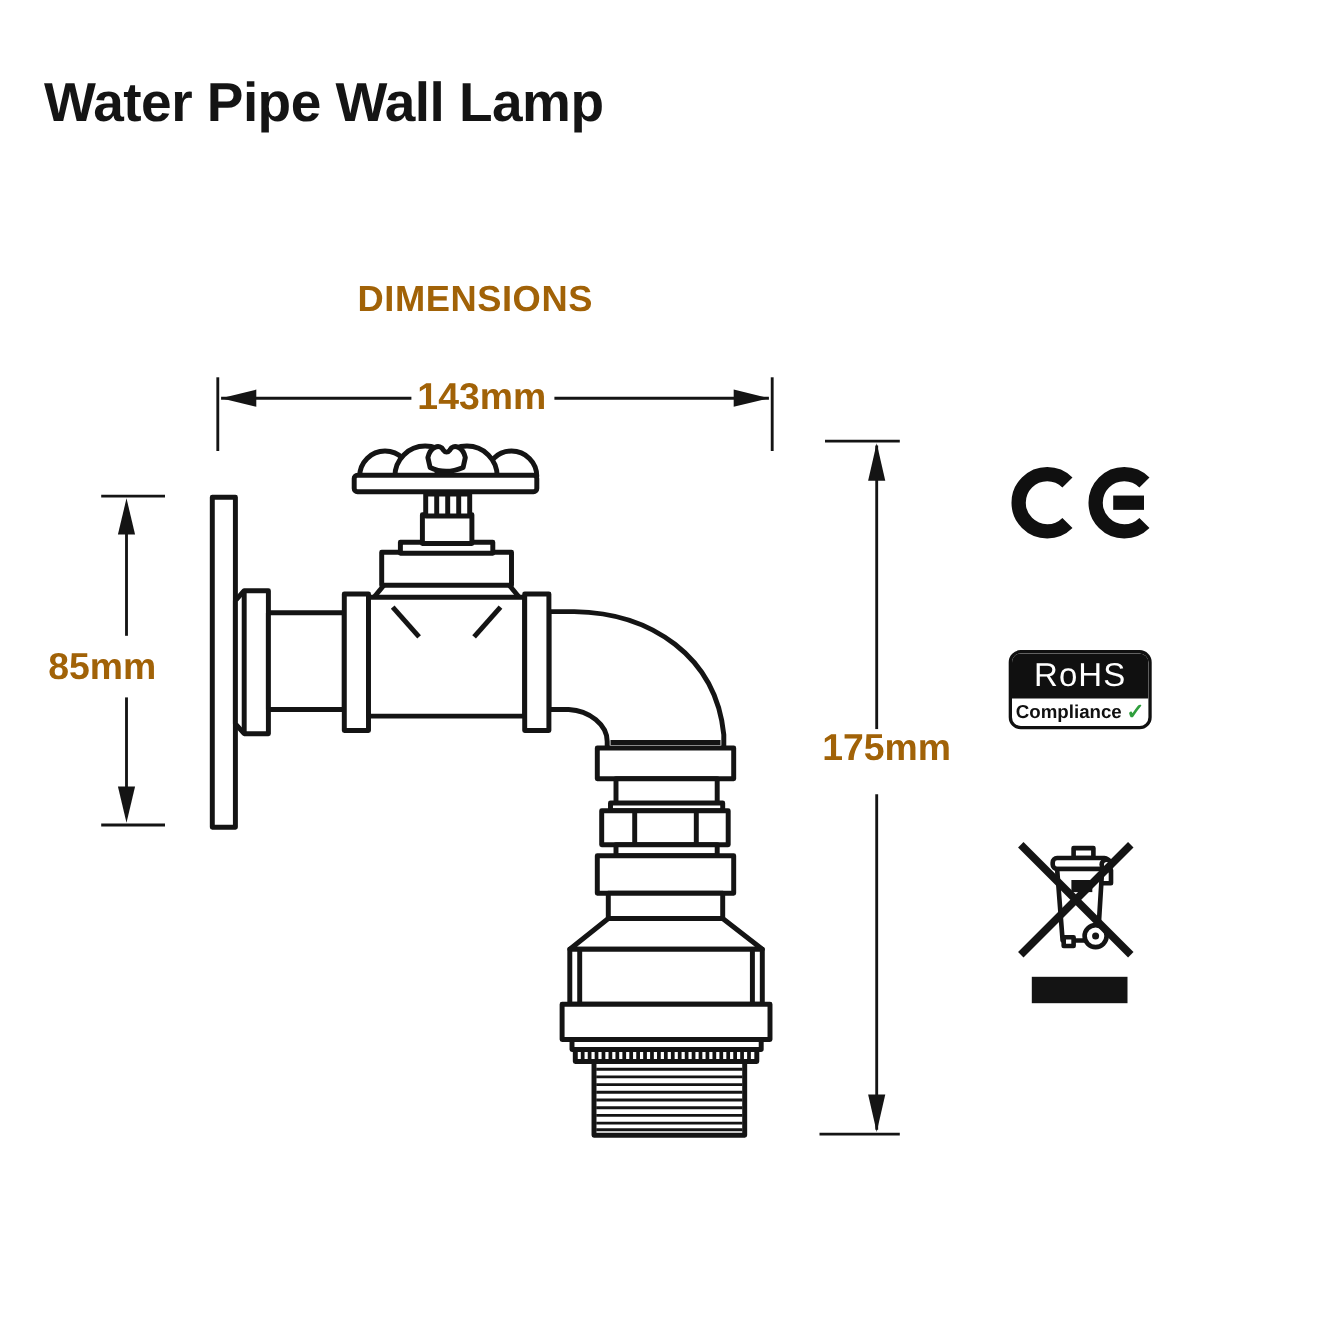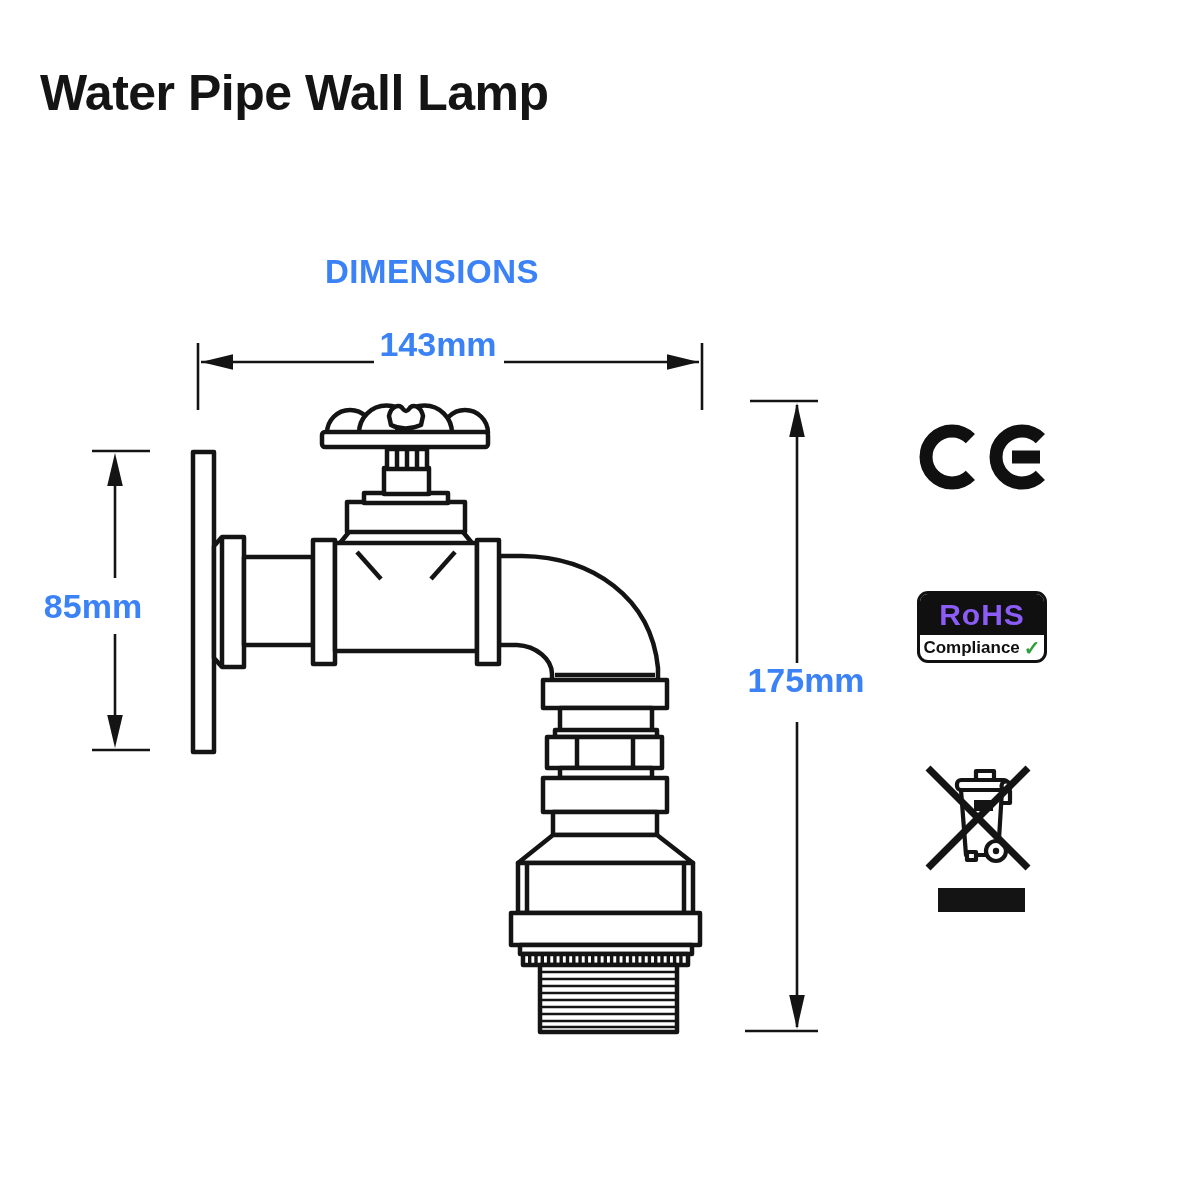--- a/index.html
+++ b/index.html
@@ -6,36 +6,36 @@
   .canvas{
     position:relative;width:1181px;height:1200px;background:#ffffff;
     font-family:"Liberation Sans", sans-serif;color:#141414;overflow:hidden;border-radius:27px;
   }
   .page-title{
     position:absolute;left:40px;top:64px;margin:0;
     font-size:50px;font-weight:bold;letter-spacing:-.5px;color:#141414;
   }
   .label{
     position:absolute;transform:translate(-50%,-50%);
-    font-weight:bold;white-space:nowrap;color:#3b82f6;background:#ffffff;
+    font-weight:bold;white-space:nowrap;color:#a16207;background:#ffffff;
     line-height:1;
   }
   .heading{font-size:33px;letter-spacing:.5px;}
   .dim-label{font-size:34px;padding:0 4px;}
   svg{position:absolute;left:0;top:0;}
   
   .rohs{
     position:absolute;left:917px;top:591px;width:124px;height:66px;
     border:3px solid #101010;border-radius:11px;background:#ffffff;
     overflow:hidden;display:flex;flex-direction:column;
   }
   .rohs-top{
-    height:41px;background:#101010;color:#8b5cf6;display:flex;
+    height:41px;background:#101010;color:#ffffff;display:flex;
     align-items:center;justify-content:center;
-    font-size:30px;font-weight:bold;letter-spacing:1px;line-height:1;
+    font-size:30px;font-weight:normal;letter-spacing:1px;line-height:1;
   }
   .rohs-bottom{
     flex:1;display:flex;align-items:center;justify-content:center;gap:4px;
     font-size:17px;font-weight:bold;color:#101010;line-height:1;
   }
   .rohs-check{color:#2f9e3c;font-size:20px;font-weight:bold;}
 </style>
 </head>
 <body>
 
@@ -158,21 +158,21 @@
       <g stroke="#141414" stroke-width="7" stroke-linecap="butt">
         <line x1="928" y1="768" x2="1028" y2="868"></line>
         <line x1="1028" y1="768" x2="928" y2="868"></line>
       </g>
       <rect x="938" y="888" width="87" height="24" fill="#141414"></rect>
     </g>
   </svg>
 
   <div class="label heading" style="left:432px;top:271px">DIMENSIONS</div>
 
-  <div class="label dim-label" style="left:438px;top:344px">143mm</div>
+  <div class="label dim-label" style="left:438px;top:361px">143mm</div>
 
   <div class="label dim-label" style="left:93px;top:606px">85mm</div>
 
   <div class="label dim-label" style="left:806px;top:680px">175mm</div>
 
   <div class="rohs">
     <div class="rohs-top">RoHS</div>
     <div class="rohs-bottom">
       <span>Compliance</span>
       <span class="rohs-check">✓</span>

